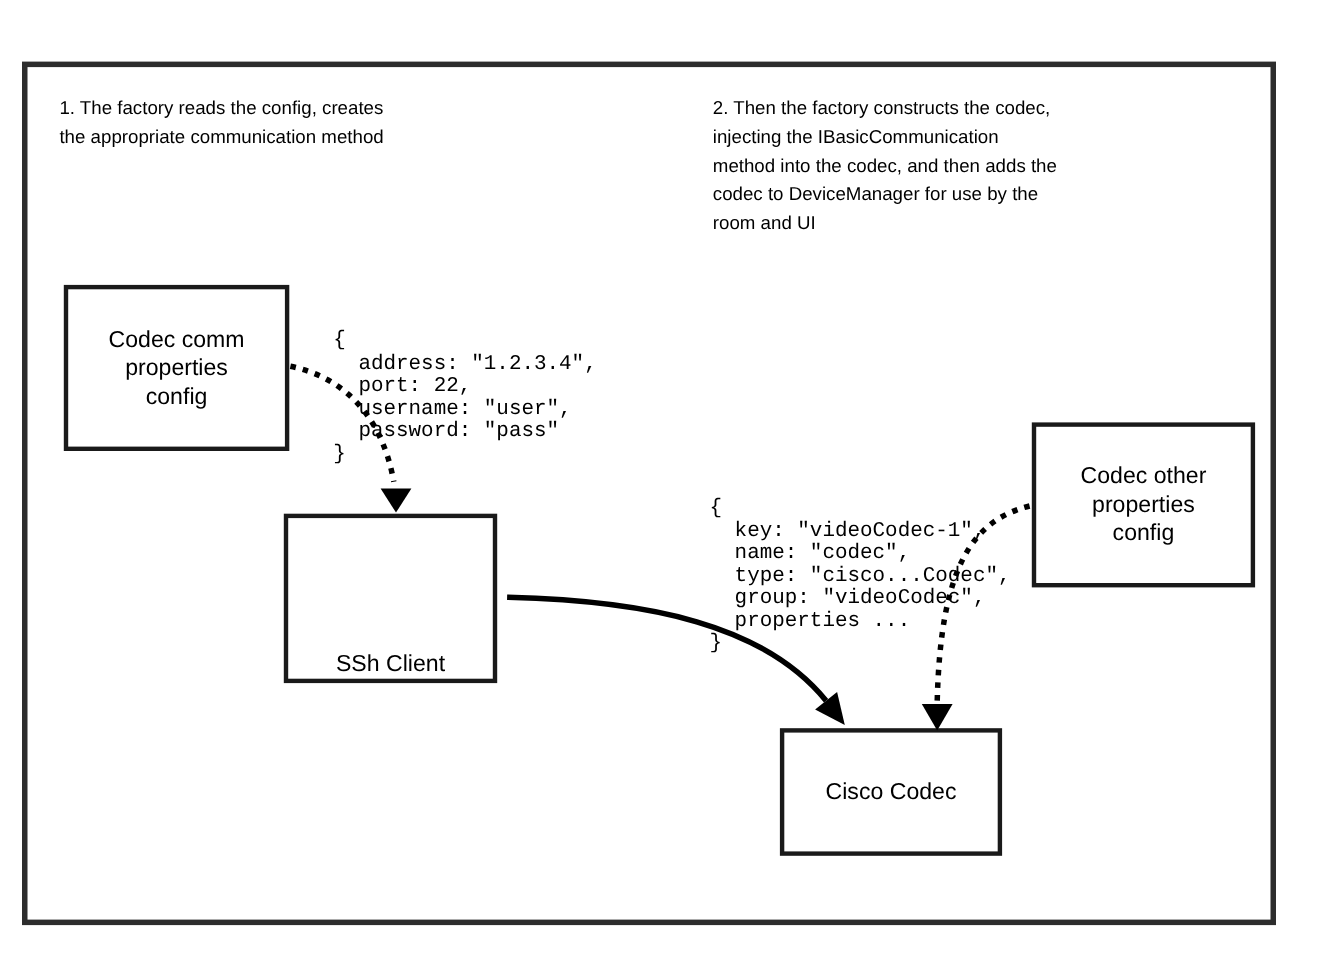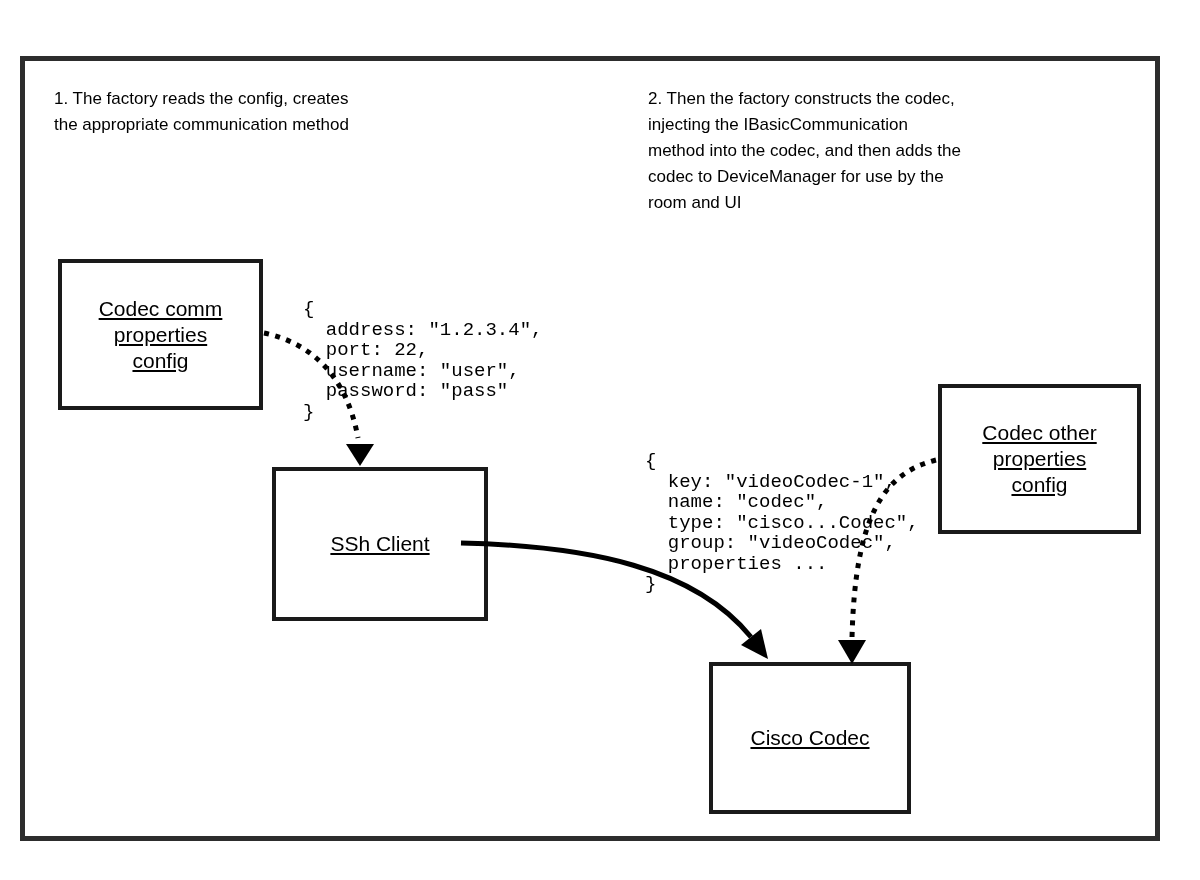--- a/index.html
+++ b/index.html
@@ -37,21 +37,20 @@
     box-sizing: border-box;
     display: flex;
     align-items: center;
     justify-content: center;
   }
   .node .label {
     text-align: center;
     font-size: 21px;
     line-height: 26px;
     white-space: pre-line;
-    text-decoration: underline;
   }
   .code {
     position: absolute;
     margin: 0;
     font-family: "Liberation Mono", monospace;
     font-size: 19px;
     line-height: 20.5px;
     white-space: pre;
     color: #000000;
   }
@@ -102,31 +101,31 @@
   group: "videoCodec",
   properties ...
 }</pre>
 
   <div class="node" style="left:58px; top:259px; width:205px; height:151px;">
     <span class="label">Codec comm
 properties
 config</span>
   </div>
 
-  <div class="node" style="left:272px; top:467px; width:216px; height:154px;">
+  <div class="node" style="left:258px; top:467px; width:194px; height:154px;align-items:flex-end;">
     <span class="label">SSh Client</span>
   </div>
 
   <div class="node" style="left:938px; top:384px; width:203px; height:150px;">
     <span class="label">Codec other
 properties
 config</span>
   </div>
 
-  <div class="node" style="left:709px; top:662px; width:202px; height:152px;">
+  <div class="node" style="left:709px; top:662px; width:202px; height:116px;">
     <span class="label">Cisco Codec</span>
   </div>
 
   <svg class="arrows" width="1200" height="880" viewBox="0 0 1200 880">
 
     <g>
       <path class="arrow-line dotted" d="M 264 333 C 312 343, 347 377, 358 438"></path>
       <polygon class="arrow-head" points="360,466 346,444 374,444"></polygon>
     </g>
 

